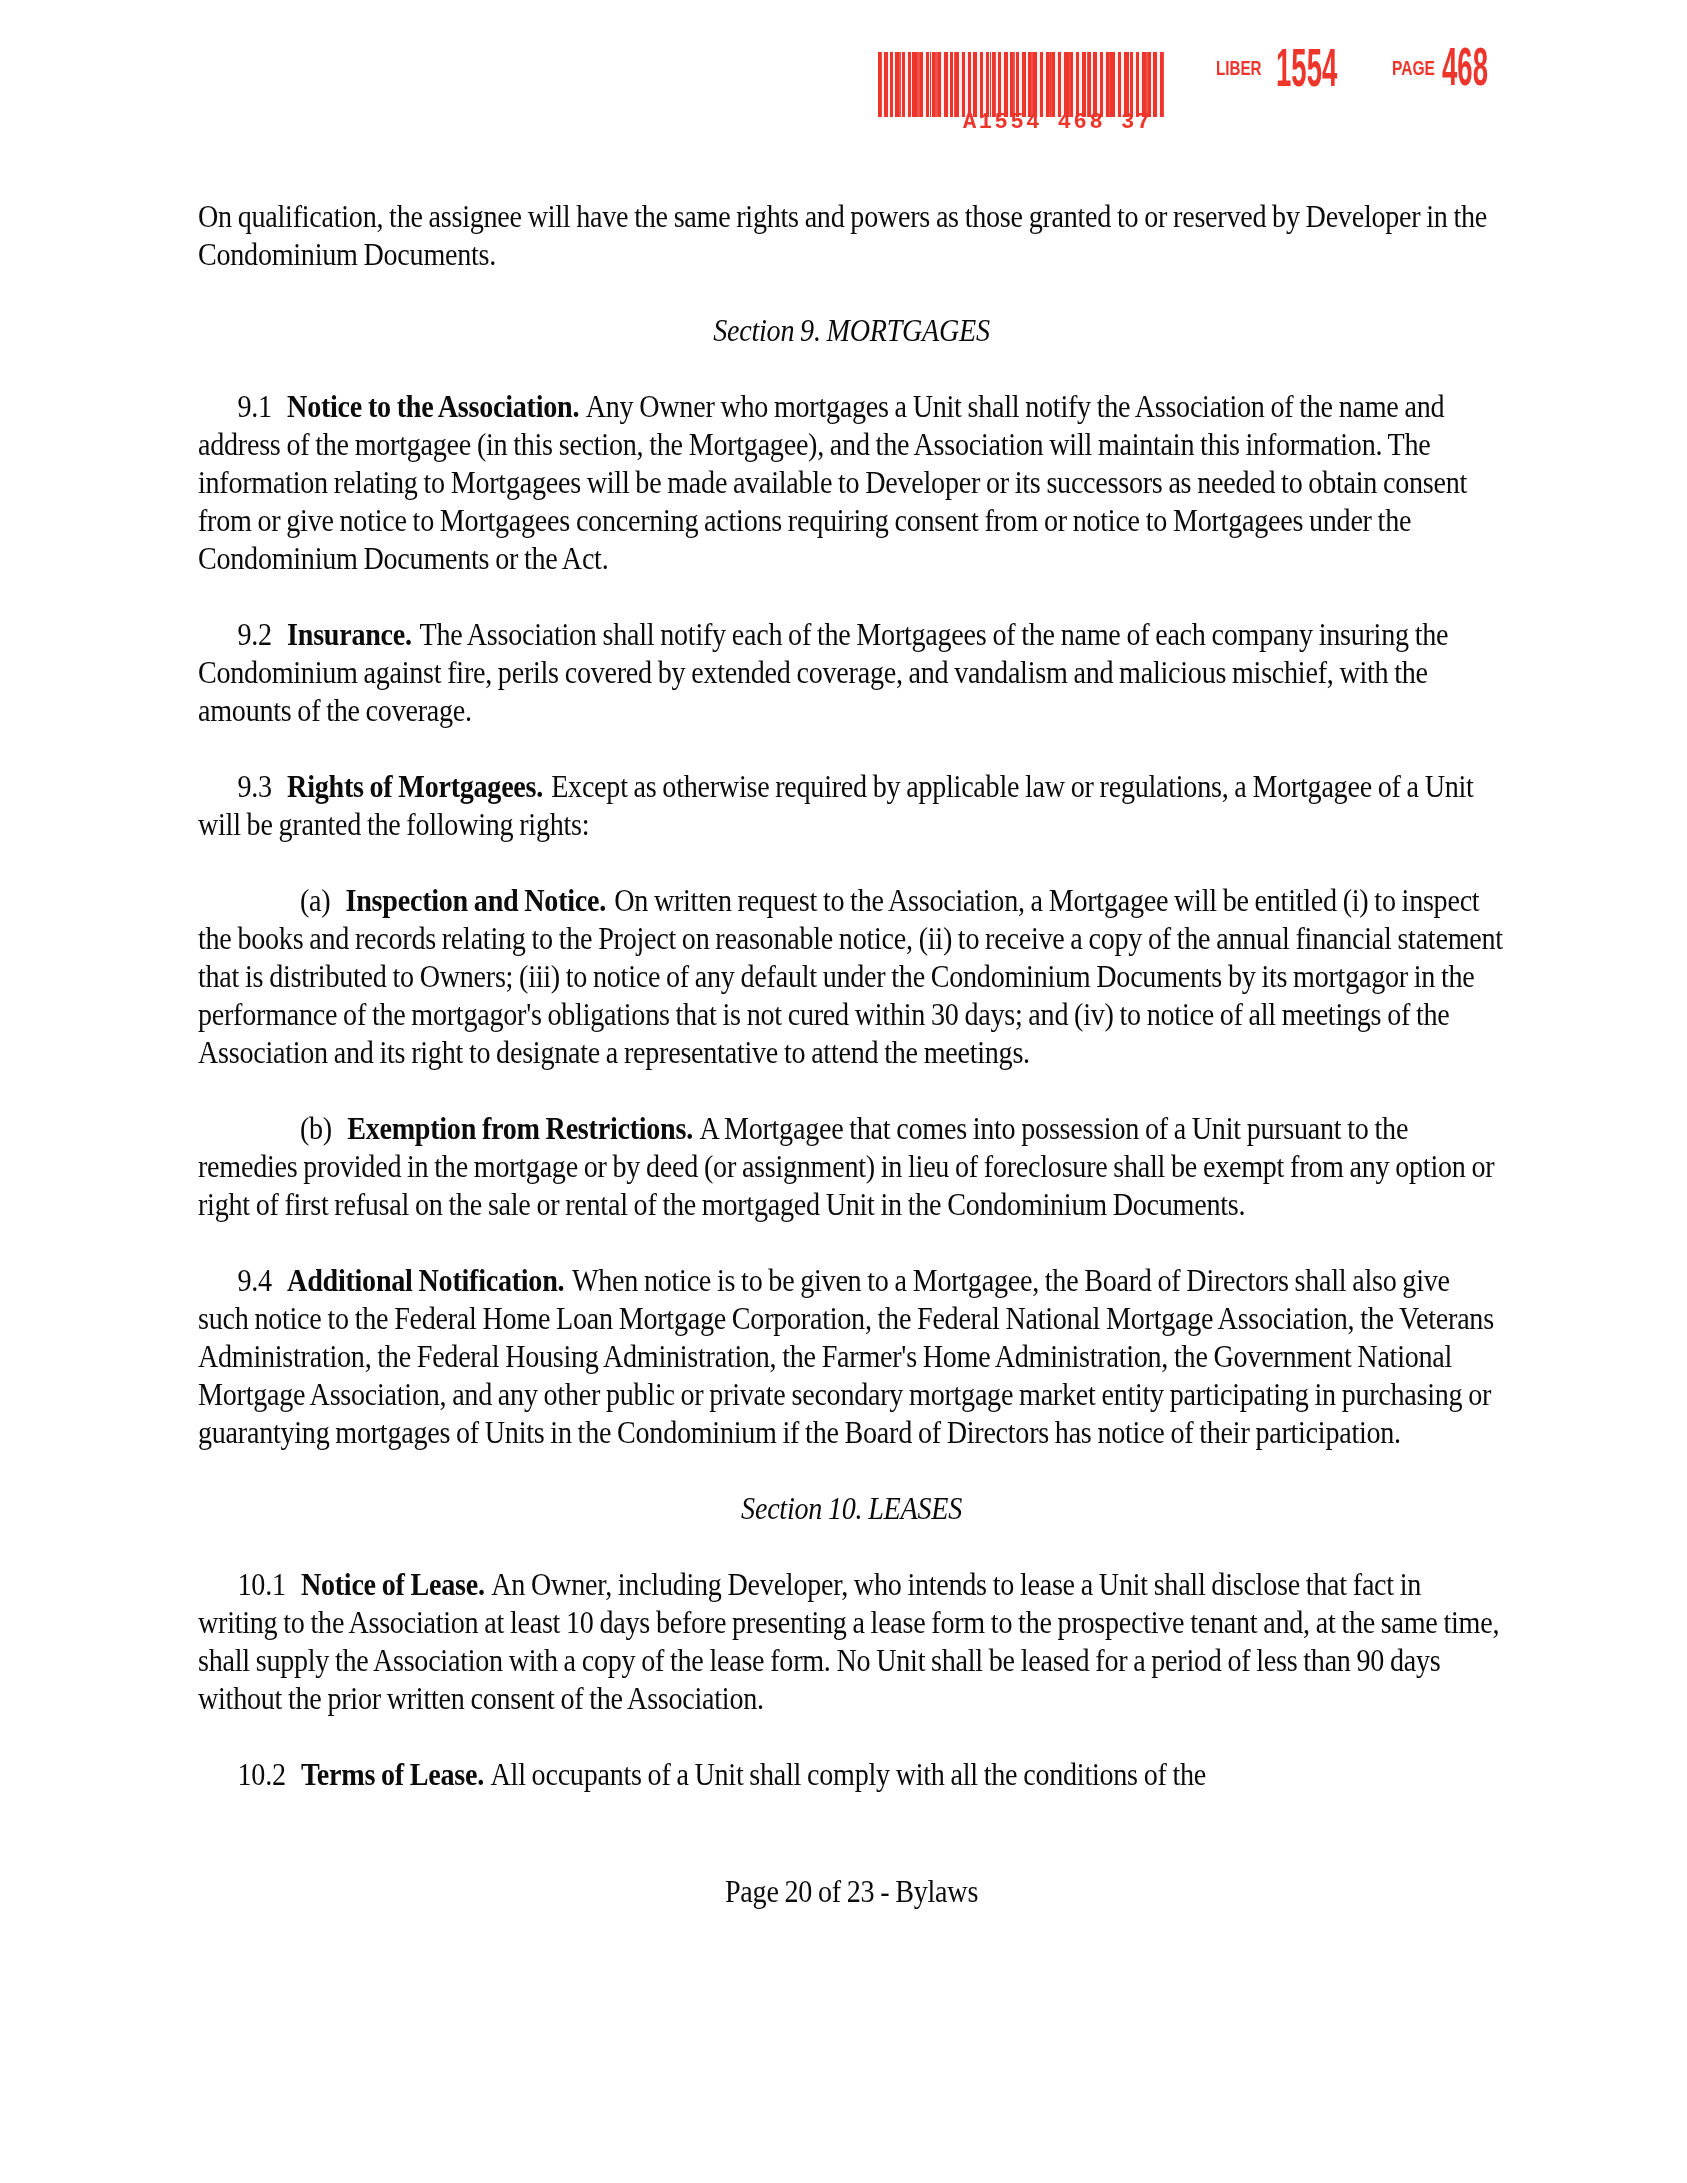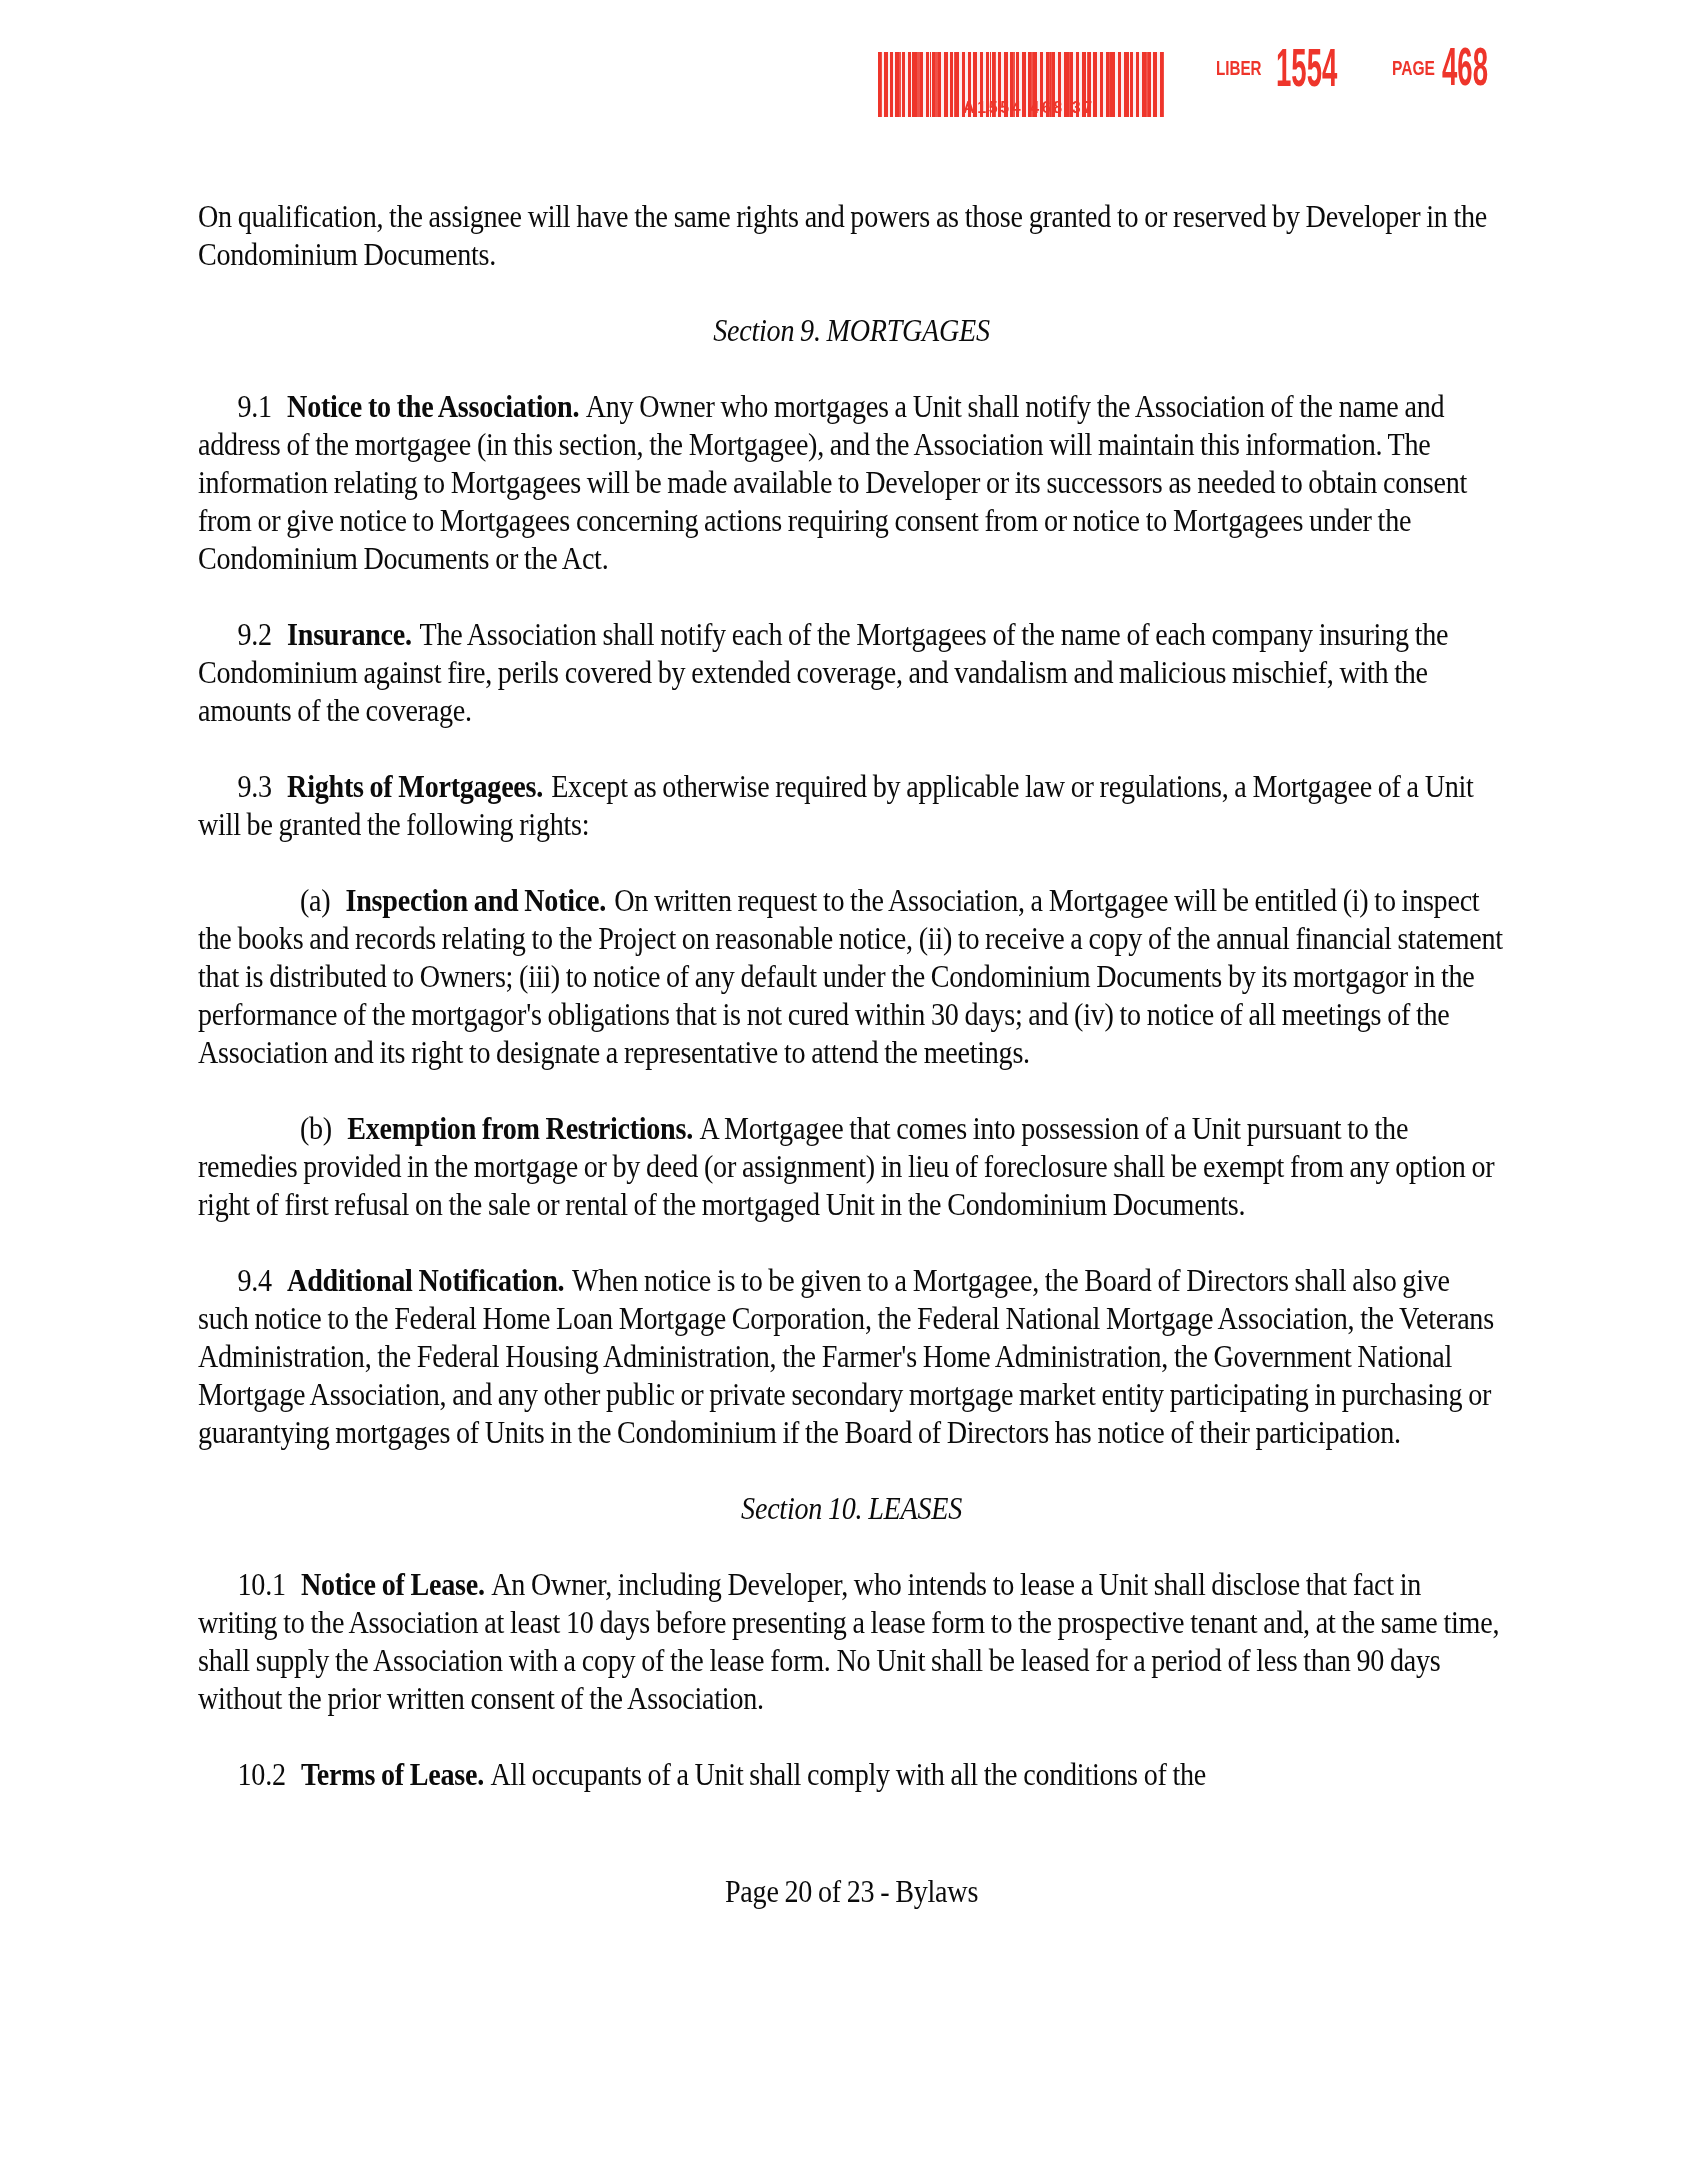--- a/index.html
+++ b/index.html
@@ -11,23 +11,23 @@
   .stamp-part{position:absolute;color:#ee352b;line-height:1;}
   .barcode{
     left:878px;top:52px;width:286px;height:65px;
     background-color:#fdeef0;
     background-image:
       repeating-linear-gradient(90deg,#ee352b 0 2.6px,transparent 2.6px 6px),
       repeating-linear-gradient(90deg,#ee352b 0 1.3px,transparent 1.3px 8.6px),
       repeating-linear-gradient(90deg,rgba(238,53,43,.85) 0 4px,transparent 4px 19px);
   }
   .barcode-caption{
-    left:963px;top:100px;
-    font-family:Liberation Sans, sans-serif;font-weight:bold;
-    font-size:16px;letter-spacing:2.6px;white-space:nowrap;
+    left:963px;top:112px;
+    font-family:Liberation Mono, monospace;font-weight:bold;
+    font-size:22px;letter-spacing:2.6px;white-space:nowrap;
   }
   .stamp-word{font-family:"Liberation Sans", sans-serif;font-weight:bold;transform-origin:0 0;white-space:nowrap;}
   .liber-label{left:1216px;top:58px;font-size:20.5px;transform:scaleX(0.74);}
   .liber-number{left:1276px;top:41px;font-size:53px;transform:scaleX(0.52);}
   .page-label{left:1392px;top:58px;font-size:20.5px;transform:scaleX(0.76);}
   .page-number{left:1442px;top:40px;font-size:53px;transform:scaleX(0.52);}
   
   .textcol{
     position:absolute;left:198px;top:197px;width:1487px;
     transform:scaleX(0.879);transform-origin:0 0;

